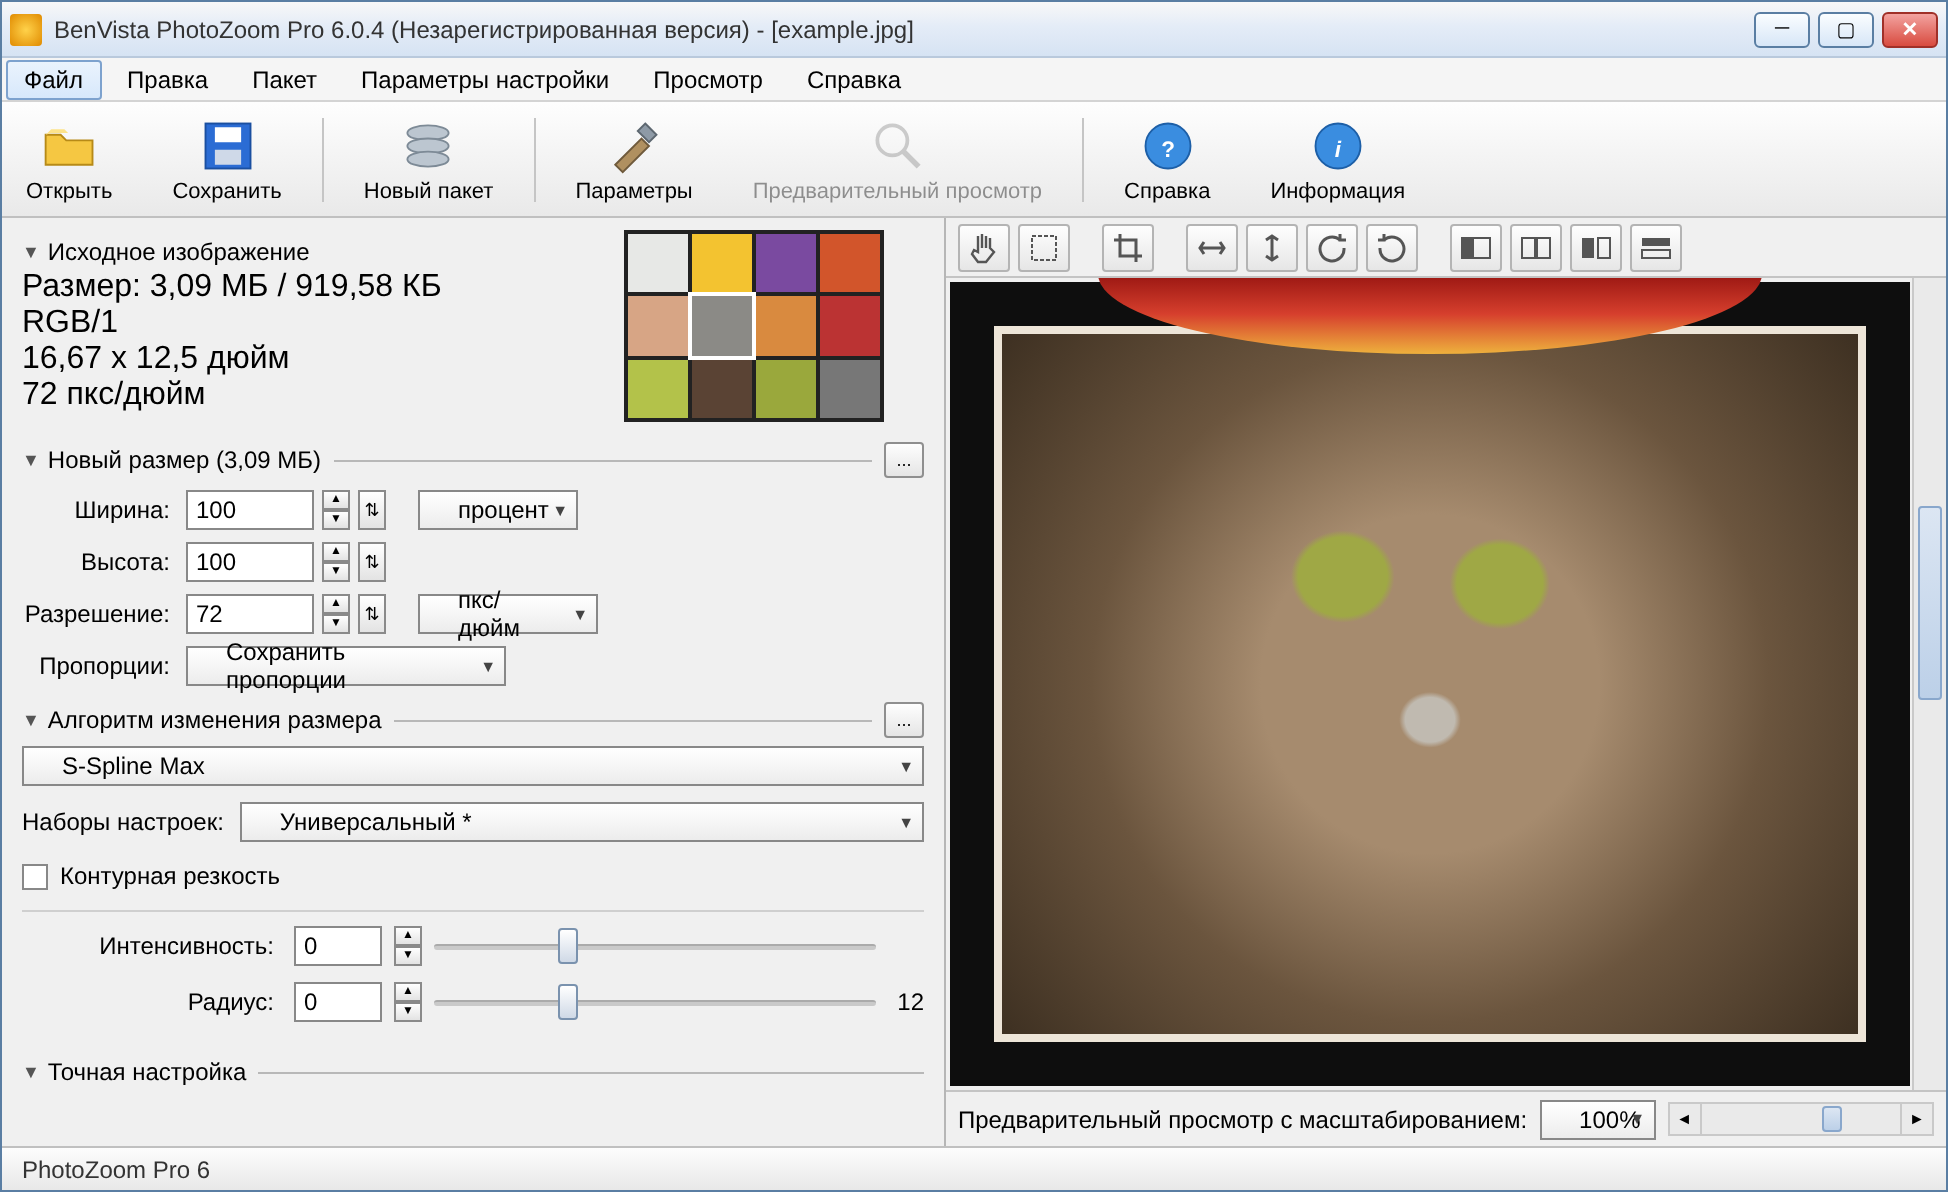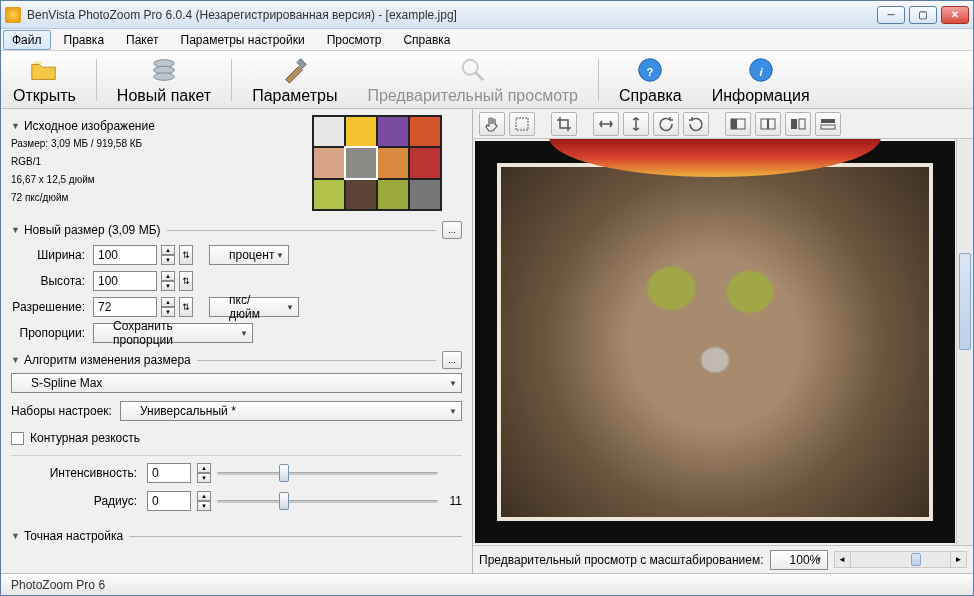--- a/index.html
+++ b/index.html
@@ -11,31 +11,31 @@
 .win-btns { display: flex; gap: 4px; }
 .win-btn { width: 28px; height: 18px; border: 1px solid #5a7ea3; background: linear-gradient(#fafdff,#d7e6f7); border-radius: 3px; display: flex; align-items: center; justify-content: center; font-size: 10px; cursor: pointer; }
 .win-close { background: linear-gradient(#f3a3a0,#d84b3f); color: #fff; border-color: #a03028; font-weight: bold; }
 .menubar { height: 22px; background: #f5f5f5; display: flex; align-items: center; padding: 0 2px; border-bottom: 1px solid #d4d4d4; gap: 4px; }
 .menu-item { padding: 2px 8px; cursor: pointer; border: 1px solid transparent; }
 .menu-item.active { border: 1px solid #7da2ce; background: linear-gradient(#eaf3fd,#d7e8fb); border-radius: 2px; }
 .toolbar { height: 58px; background: linear-gradient(#fefefe,#e9e9e9); border-bottom: 1px solid #c0c0c0; display: flex; align-items: center; padding: 2px 8px; gap: 22px; }
 .tb-btn { display: flex; flex-direction: column; align-items: center; cursor: pointer; gap: 2px; padding: 2px 4px; }
 .tb-btn.disabled { opacity: .4; cursor: default; }
 .tb-icon { width: 32px; height: 30px; }
-.tb-label { font-size: 16px; }
+.tb-label { font-size: 11px; }
 .tb-sep { width: 1px; height: 42px; background: #c5c5c5; margin: 0 -6px; }
 .body-area { flex: 1; display: flex; }
 .left-panel { width: 472px; background: #f0f0f0; border-right: 1px solid #b6b6b6; padding: 6px 10px 0 10px; display: flex; flex-direction: column; gap: 2px; overflow: hidden; }
 .section-hdr { display: flex; align-items: center; font-weight: normal; margin: 4px 0 2px; color: #000; }
 .section-hdr::before { content: "▼"; font-size: 9px; margin-right: 4px; color: #555; }
 .legend-line { display: flex; align-items: center; margin: 4px 0 2px; }
 .legend-line::before { content: "▼"; font-size: 9px; margin-right: 4px; color: #555; }
 .legend-line .dash { flex: 1; border-top: 1px solid #b8b8b8; margin-left: 6px; }
 .sqbtn { width: 20px; height: 18px; border: 1px solid #8f8f8f; background: linear-gradient(#fefefe,#e5e5e5); border-radius: 2px; display: flex; align-items: center; justify-content: center; font-size: 9px; cursor: pointer; margin-left: 6px; }
-.info-row { font-size: 10px; line-height: 18px; color: #000; }
+.info-row { font-size: 16px; line-height: 18px; color: #000; }
 .thumb { position: absolute; right: 20px; top: 0; width: 130px; height: 96px; background: #222; display: grid; grid-template-columns: repeat(4,1fr); grid-template-rows: repeat(3,1fr); gap: 2px; padding: 2px; }
 .thumb div { background: #777; }
 .src-wrap { position: relative; height: 100px; }
 .form-row { display: flex; align-items: center; gap: 4px; margin: 2px 0; }
 .form-lbl { width: 78px; text-align: right; padding-right: 4px; }
 input.num { width: 64px; height: 20px; border: 1px solid #888; padding: 0 4px; background: #fff; }
 .spinner { width: 14px; height: 20px; display: flex; flex-direction: column; }
 .spinner div { flex: 1; border: 1px solid #8a8a8a; background: linear-gradient(#fff,#e3e3e3); font-size: 6px; text-align: center; line-height: 8px; cursor: pointer; }
 .linkbtn { width: 14px; height: 20px; border: 1px solid #8a8a8a; background: linear-gradient(#fff,#e3e3e3); font-size: 9px; display: flex; align-items: center; justify-content: center; cursor: pointer; }
 .combo { height: 20px; border: 1px solid #888; background: linear-gradient(#fff,#ececec); display: inline-flex; align-items: center; padding: 0 18px 0 19px; position: relative; cursor: pointer; }
@@ -94,20 +94,28 @@
   </div>
 
   <div class="toolbar">
     <div class="tb-btn">
       <svg class="tb-icon" viewBox="0 0 32 32">
           <path fill="#f5c742" stroke="#b78a17" d="M3 10h8l3 3h14v13H3z"></path>
           <path fill="#fde38a" d="M3 10l3-3h7l2 2h-9z"></path>
         </svg>
       <span class="tb-label">Открыть</span>
     </div>
+    <div class="tb-btn">
+      <svg class="tb-icon" viewBox="0 0 32 32">
+          <rect x="4" y="4" width="24" height="24" fill="#2b6cd4" stroke="#1a4fa0"></rect>
+          <rect x="9" y="6" width="14" height="8" fill="#fff"></rect>
+          <rect x="9" y="18" width="14" height="8" fill="#cfd9e8"></rect>
+        </svg>
+      <span class="tb-label">Сохранить</span>
+    </div>
     <div class="tb-sep"></div>
     <div class="tb-btn">
       <svg class="tb-icon" viewBox="0 0 32 32">
           <ellipse cx="16" cy="9" rx="11" ry="4" fill="#bcc6d0" stroke="#7d8a96"></ellipse>
           <ellipse cx="16" cy="16" rx="11" ry="4" fill="#bcc6d0" stroke="#7d8a96"></ellipse>
           <ellipse cx="16" cy="23" rx="11" ry="4" fill="#bcc6d0" stroke="#7d8a96"></ellipse>
         </svg>
       <span class="tb-label">Новый пакет</span>
     </div>
     <div class="tb-sep"></div>
@@ -252,21 +260,21 @@
         <span class="slider-lbl">Радиус:</span>
         <input class="num" style="width: 44px;" value="0">
         <div class="spinner">
             <div>▲</div>
             <div>▼</div>
           </div>
         <div class="slider-track">
             <div class="bar"></div>
             <div class="thumb-s"></div>
           </div>
-        <span style="width:18px;text-align:right">11</span>
+        <span style="width:18px;text-align:right">12</span>
       </div>
 
       <div class="legend-line" style="margin-top:13px">
           <span>Точная настройка</span>
           <span class="dash"></span>
         </div>
 
     </div>
 
     <div class="right-panel">

